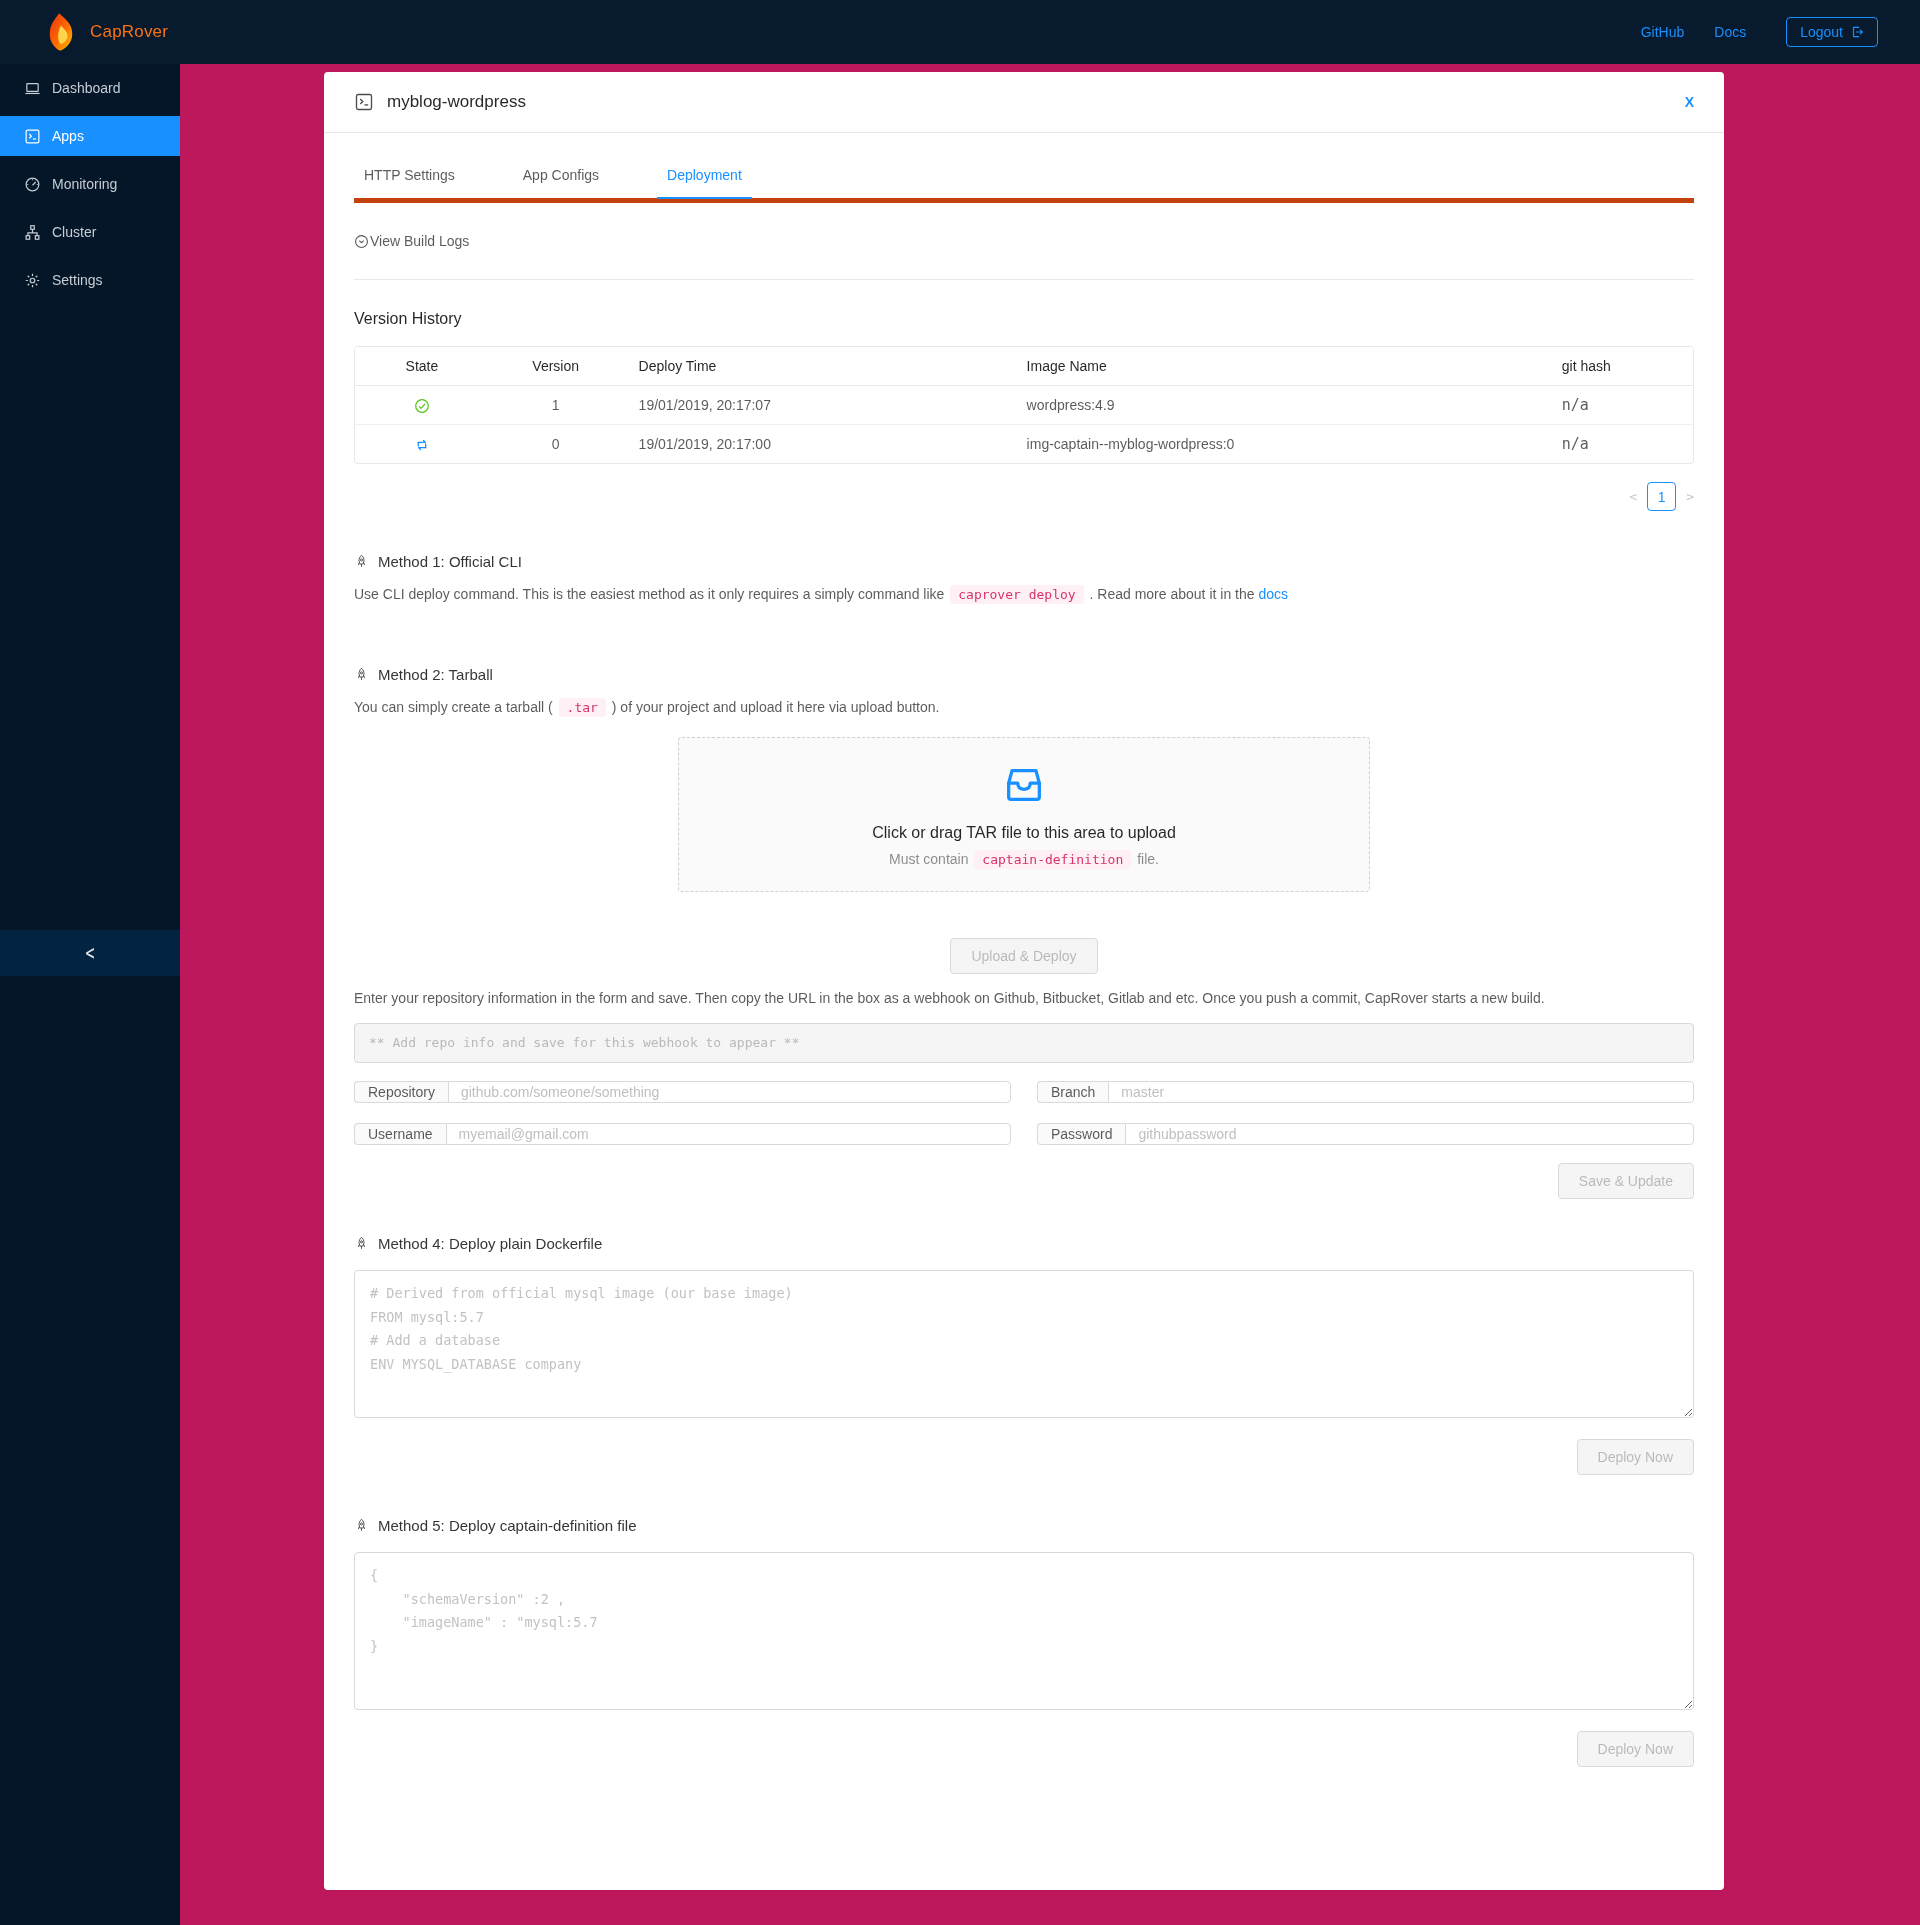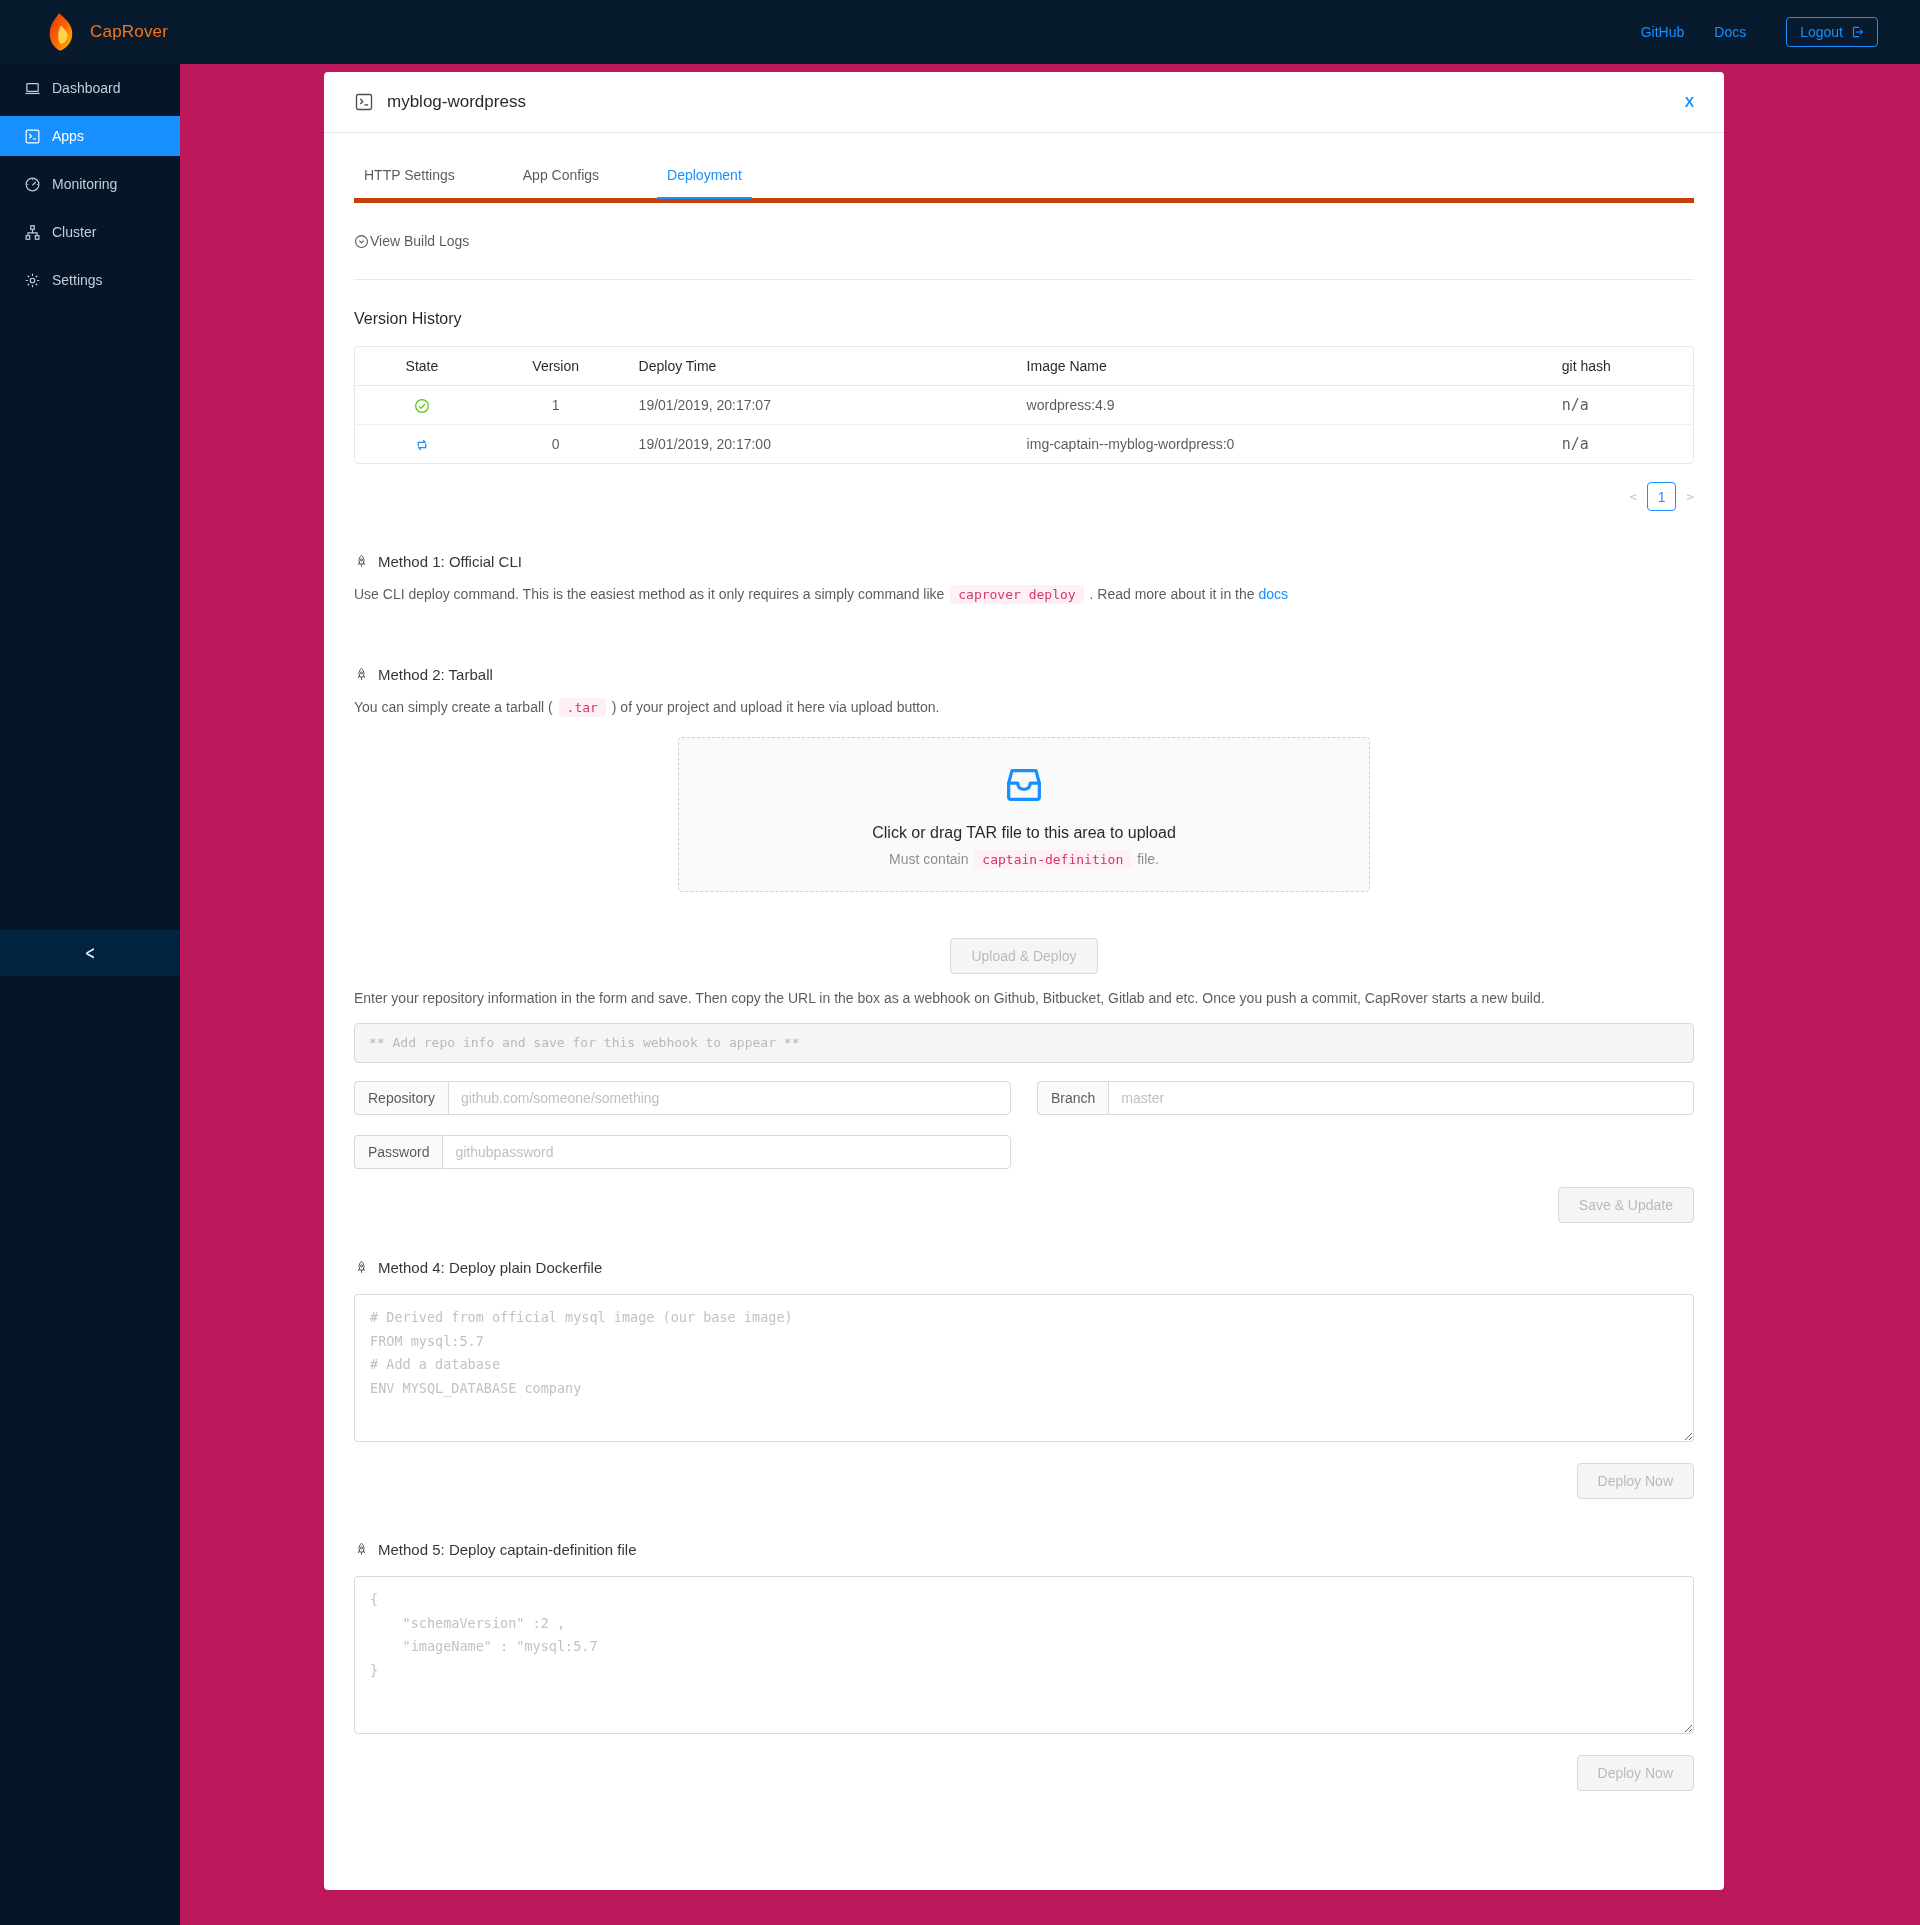--- a/index.html
+++ b/index.html
@@ -90,21 +90,21 @@
   .end-btn-row { display:flex; justify-content:flex-end; margin-top:18px; }
 
   
   .webhook-input { margin-top:14px; width:100%; height:40px; background:#f5f5f5; border:1px solid #d9d9d9;
     border-radius:4px; padding:0 14px; font-family:"DejaVu Sans Mono", monospace; font-size:13px; color:#9e9e9e; }
   .webhook-input::placeholder { color:#b9b9b9; }
   .repo-grid { margin-top:18px; display:grid; grid-template-columns:1fr 1fr; column-gap:26px; row-gap:20px; }
   .input-group { display:flex; }
   .ig-addon { background:#fafafa; border:1px solid #d9d9d9; border-right:none; border-radius:4px 0 0 4px;
     padding:0 13px; display:flex; align-items:center; font-size:14px; color:rgba(0,0,0,0.65); white-space:nowrap; }
-  .ig-input { flex:1; height:34px; border:1px solid #d9d9d9; border-radius:0 4px 4px 0; padding:0 12px;
+  .ig-input { flex:1; height:22px; border:1px solid #d9d9d9; border-radius:0 4px 4px 0; padding:0 12px;
     font-size:14px; font-family:inherit; color:rgba(0,0,0,0.75); }
   .ig-input::placeholder { color:#bfbfbf; }
 
   textarea.code-area { margin-top:18px; width:100%; height:148px; border:1px solid #d9d9d9; border-radius:4px;
     padding:11px 15px; font-family:"DejaVu Sans Mono", monospace; font-size:13.5px; line-height:1.75;
     color:rgba(0,0,0,0.7); resize:vertical; background:#fff; }
   textarea.code-area::placeholder { color:#c2c2c2; }
   textarea.tall { height:158px; }
 </style>
 </head>
@@ -348,20 +348,24 @@
         <div class="repo-grid">
           <div class="input-group">
             <span class="ig-addon">Repository</span>
             <input class="ig-input" type="text" placeholder="github.com/someone/something" style="">
           </div>
           <div class="input-group">
             <span class="ig-addon">Branch</span>
             <input class="ig-input" type="text" placeholder="master" style="">
           </div>
           <div class="input-group">
+            <span class="ig-addon">Username</span>
+            <input class="ig-input" type="text" placeholder="myemail@gmail.com" style="">
+          </div>
+          <div class="input-group">
             <span class="ig-addon">Password</span>
             <input class="ig-input" type="text" placeholder="githubpassword" style="">
           </div>
         </div>
 
         <div class="end-btn-row">
           <button class="btn btn-disabled" disabled="">Save &amp; Update</button>
         </div>
 
         

